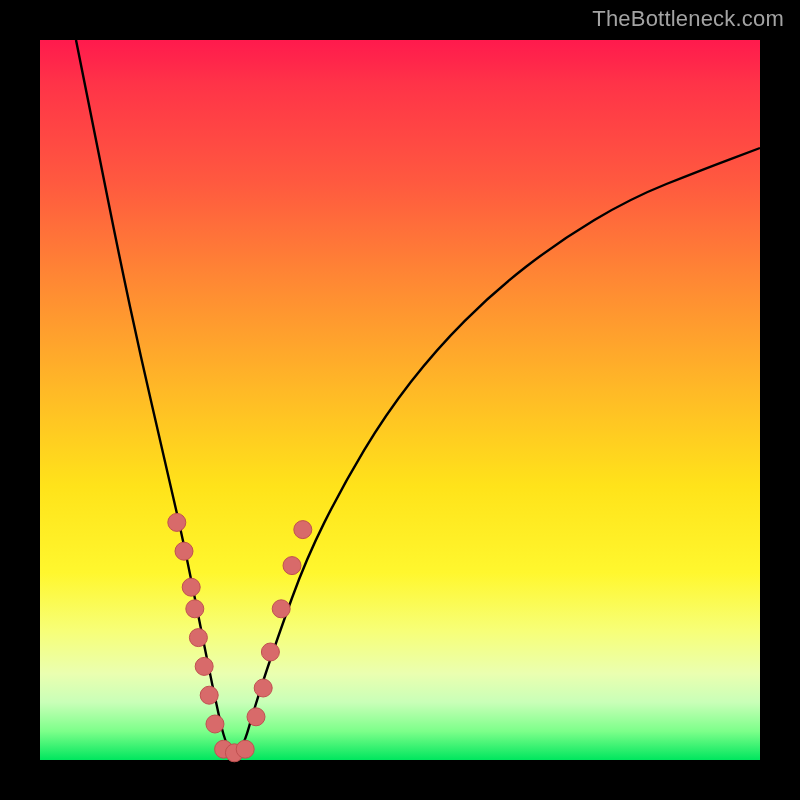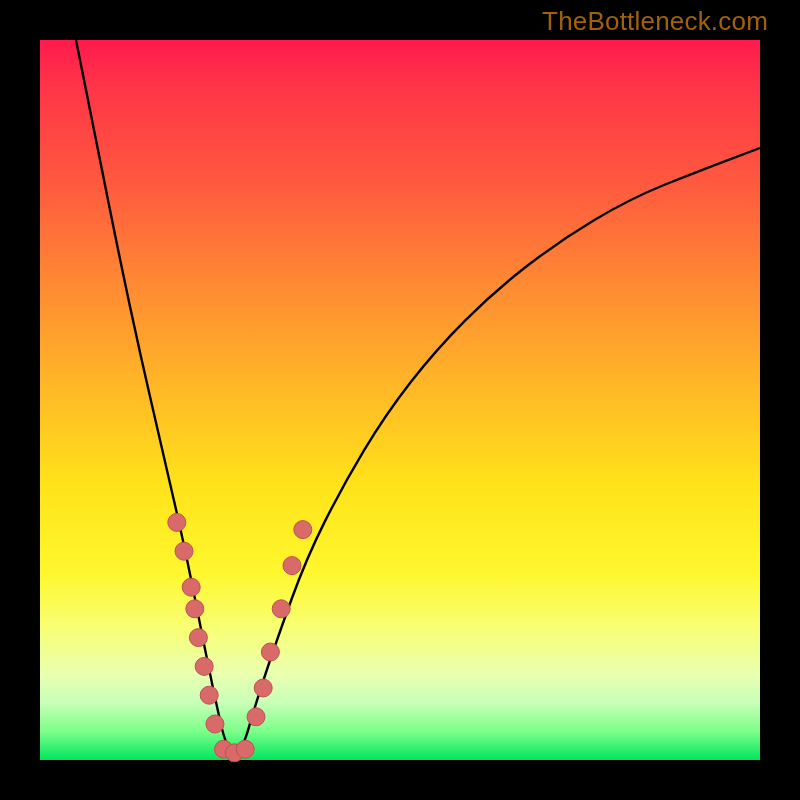--- a/index.html
+++ b/index.html
@@ -35,23 +35,23 @@
       #f7ff77 82%,
       #eaffb0 88%,
       #c9ffb8 92%,
       #7dff8a 96%,
       #00e65e 100%
     );
   }
   .watermark {
     position: absolute;
     top: 6px;
-    right: 32px;
-    color: #a16207;
-    font-size: 26px;
+    right: 16px;
+    color: #a3a3a3;
+    font-size: 22px;
     font-weight: 500;
     letter-spacing: 0.2px;
     user-select: none;
   }
   svg.curve {
     position: absolute;
     left: 0;
     top: 0;
     width: 720px;
     height: 720px;

